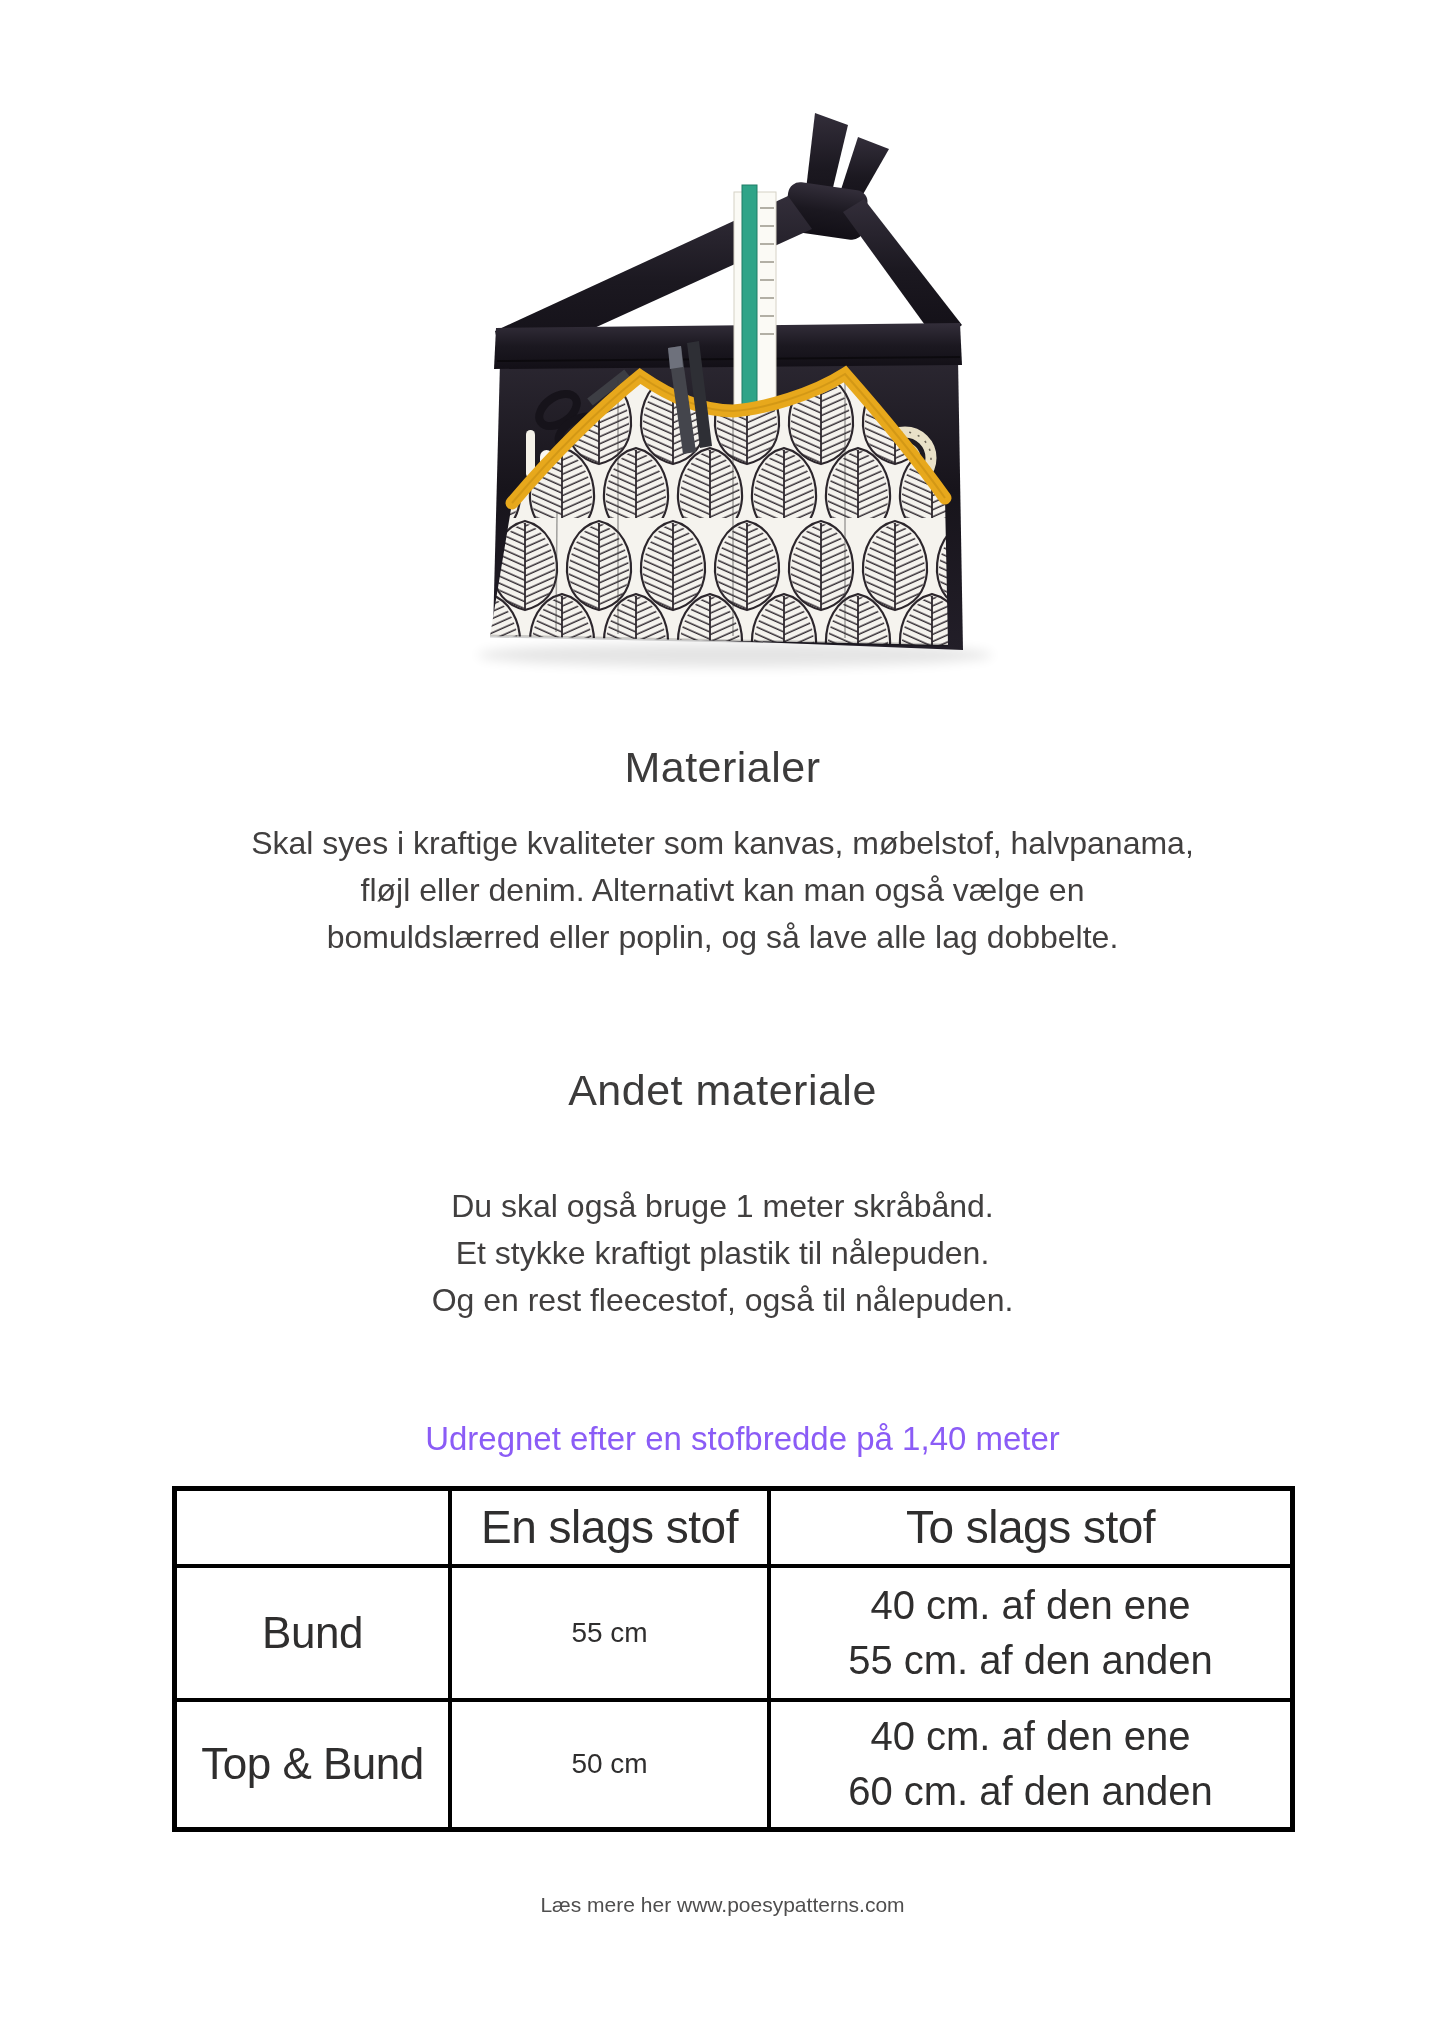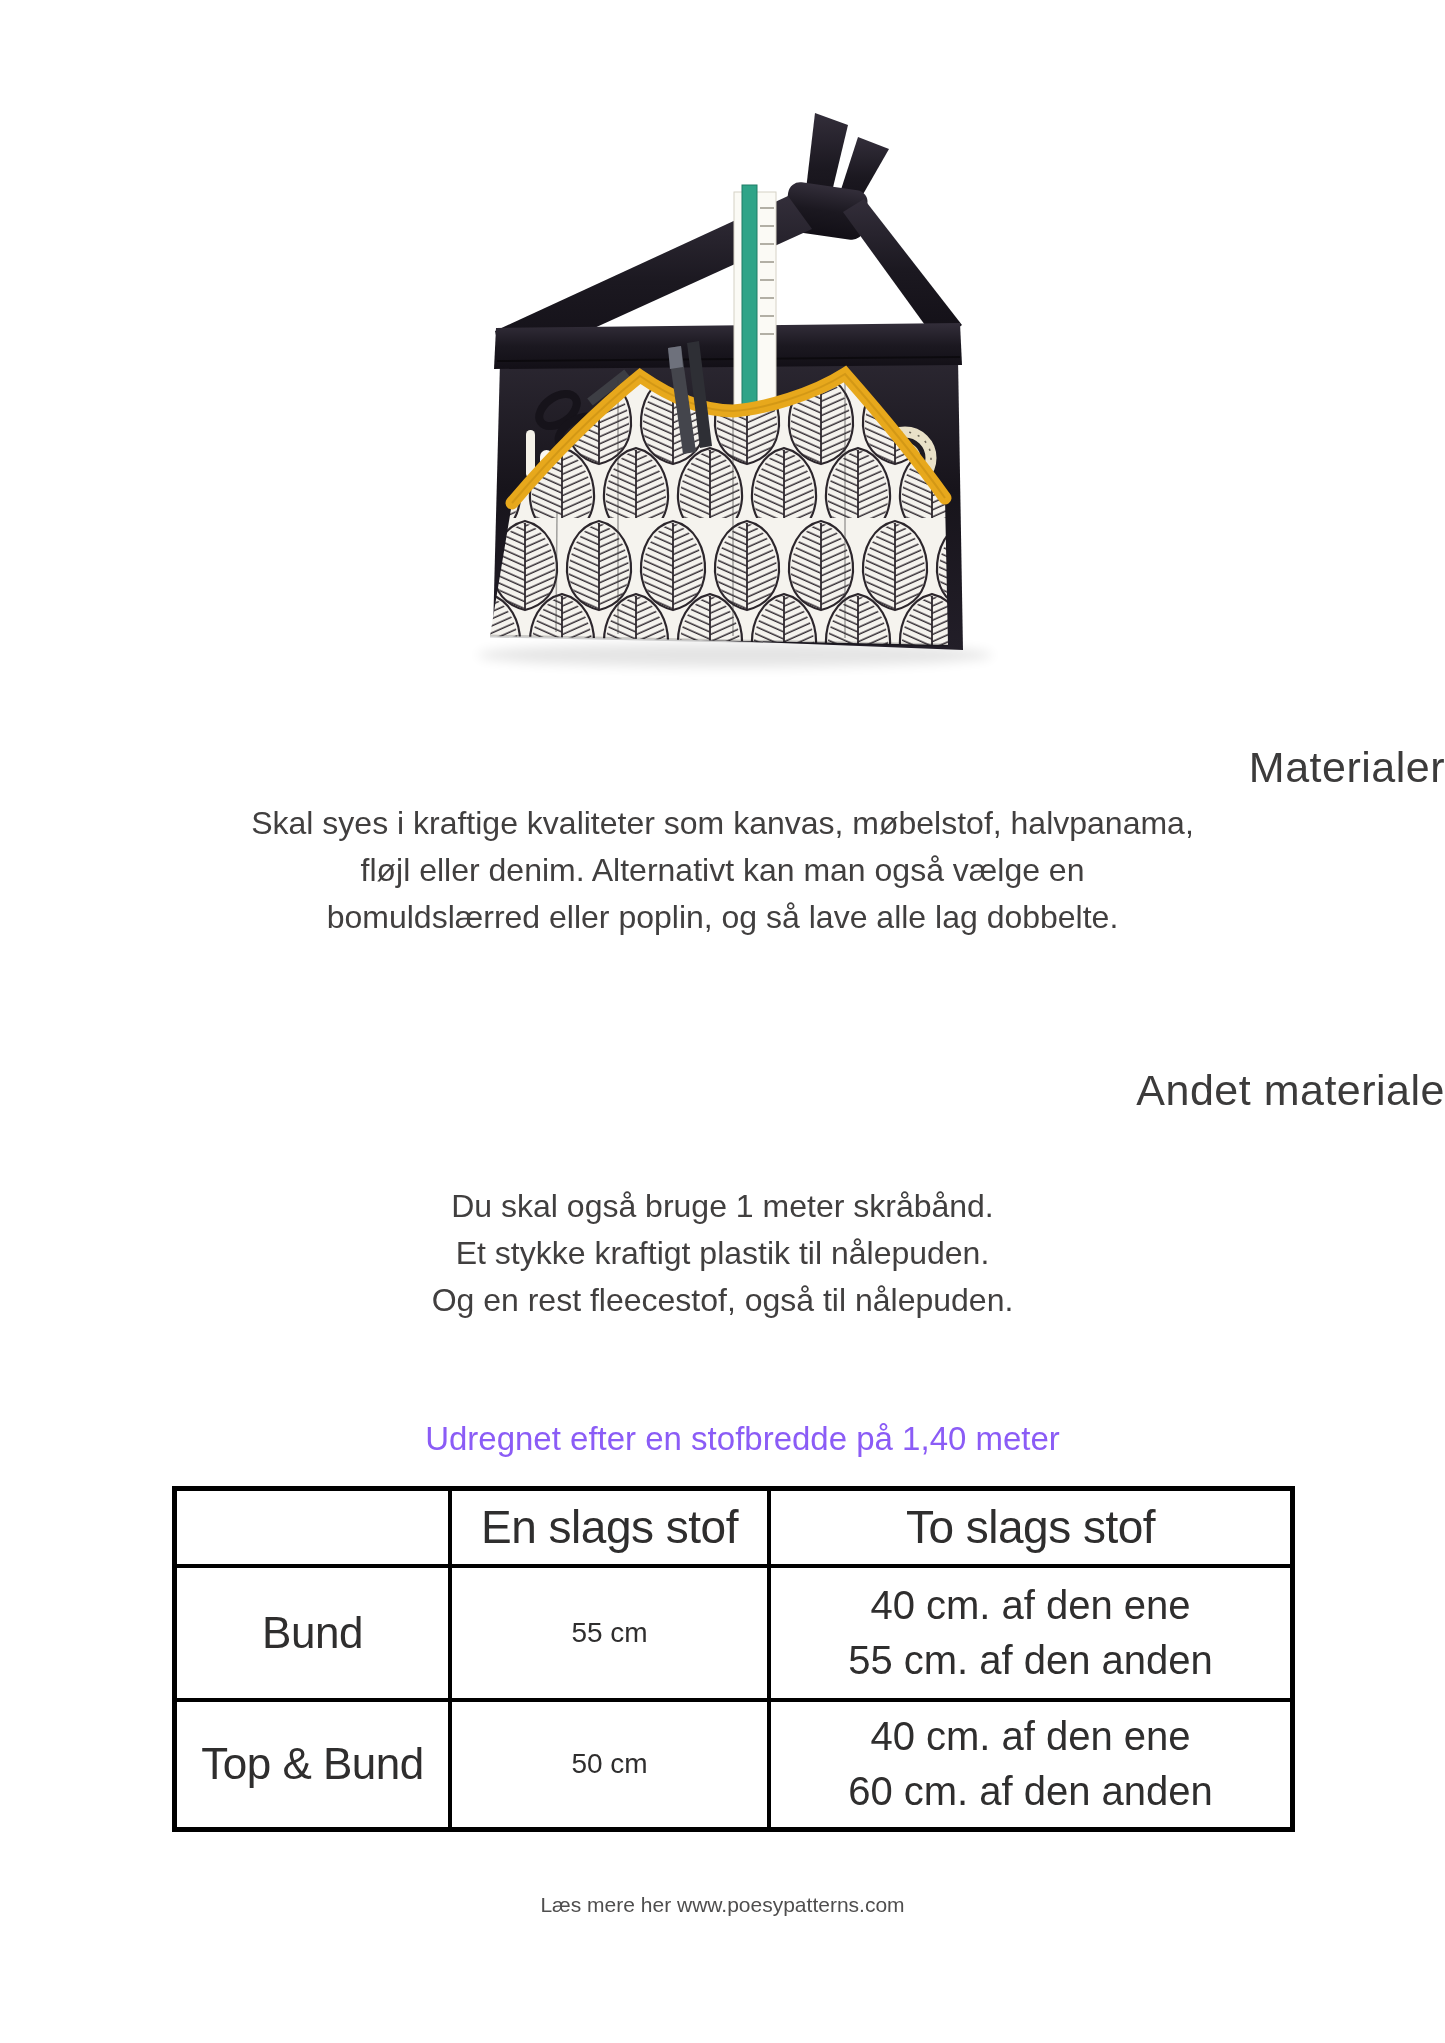--- a/index.html
+++ b/index.html
@@ -7,30 +7,30 @@
     position:relative;
     width:1445px;
     height:2043px;
     background:#ffffff;
     font-family:"Liberation Sans", sans-serif;
     color:#3e3d3d;
     overflow:hidden;
   }
   .apron-wrap{position:absolute;left:340px;top:80px;width:780px;height:610px;}
   .heading{
-    position:absolute;left:0;width:1445px;text-align:right;
+    position:absolute;left:0;width:1445px;text-align:center;
     font-size:43px;font-weight:300;color:#3c3b3b;letter-spacing:0.5px;
   }
   .h-materialer{top:743px;}
   .h-andet{top:1066px;}
   .para{
     position:absolute;left:0;width:1445px;text-align:center;
     font-size:32px;font-weight:300;line-height:47px;color:#413f3f;
   }
-  .p-materials{top:800px;}
+  .p-materials{top:820px;}
   .p-other{top:1183px;}
   .table-caption{
     position:absolute;left:0;top:1420px;width:1445px;text-align:center;
     font-size:33px;font-weight:300;color:#8b5cf6;margin-left:20px;
   }
   table.fabric{
     position:absolute;left:172px;top:1486px;
     border-collapse:collapse;table-layout:fixed;
     width:1105px;height:341px;
     font-weight:300;color:#2f2e2e;

